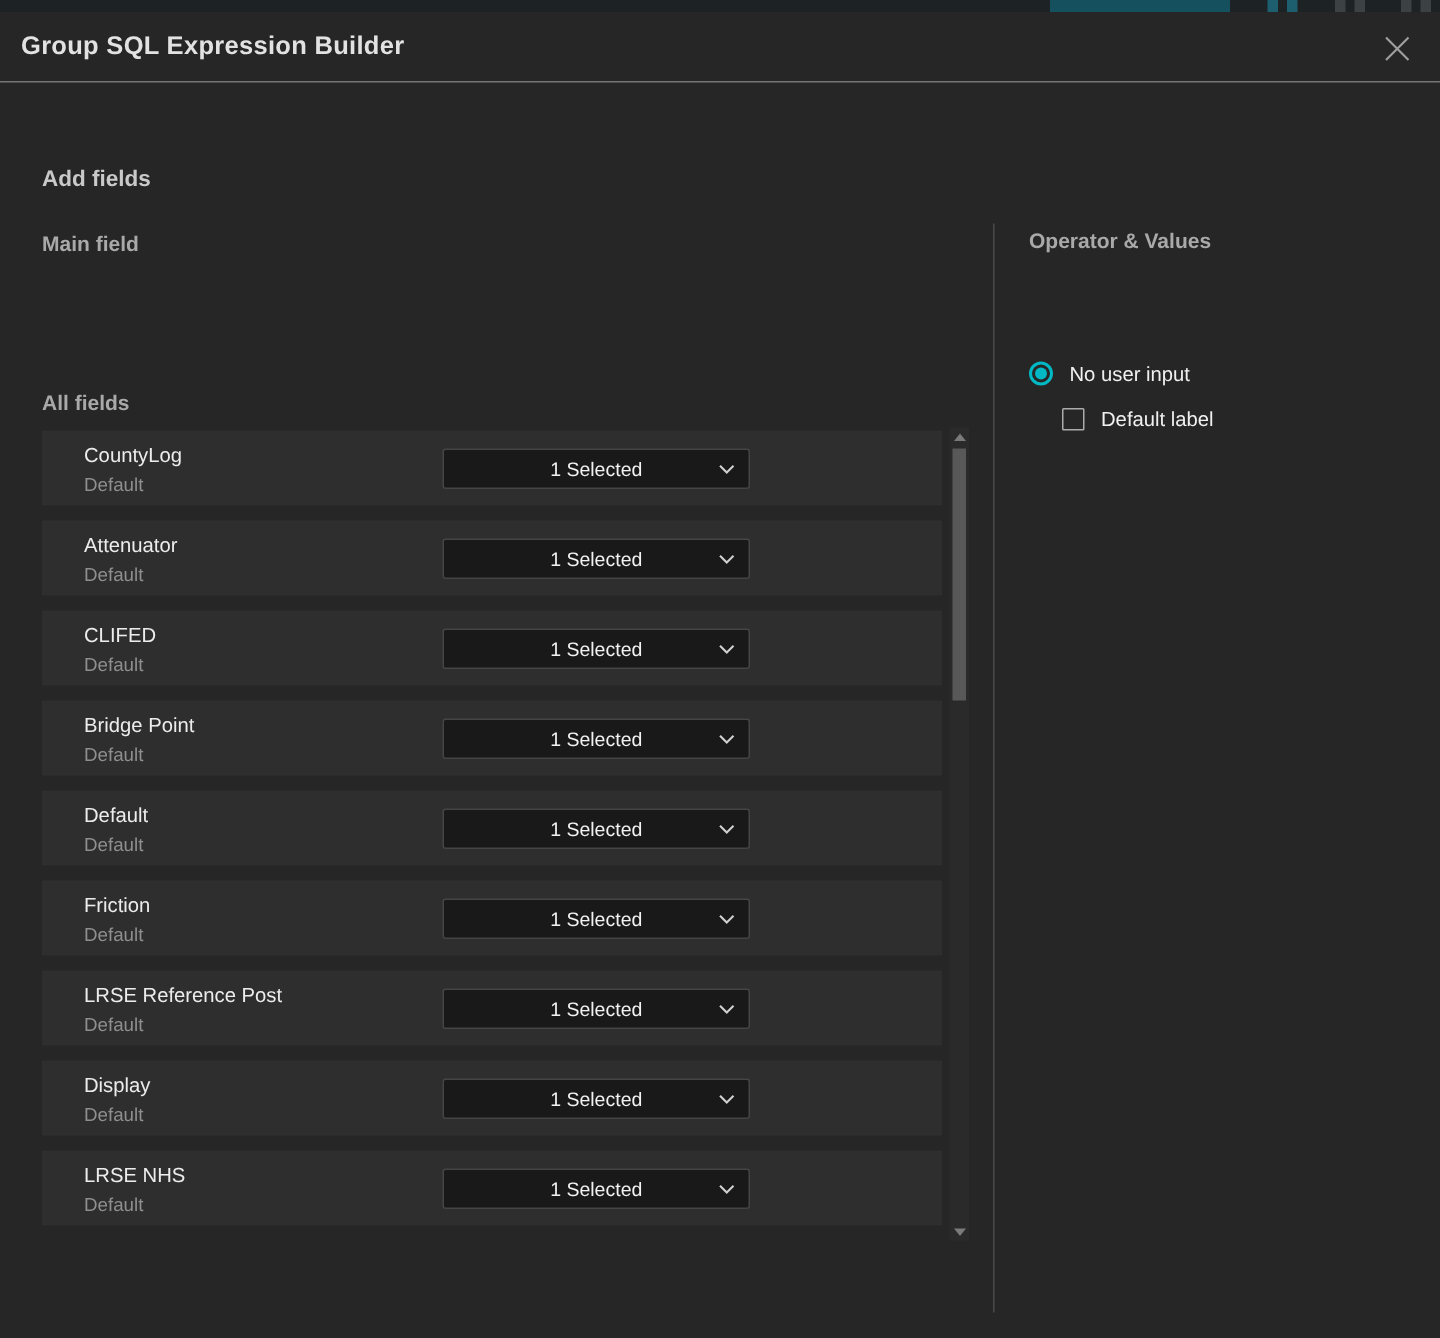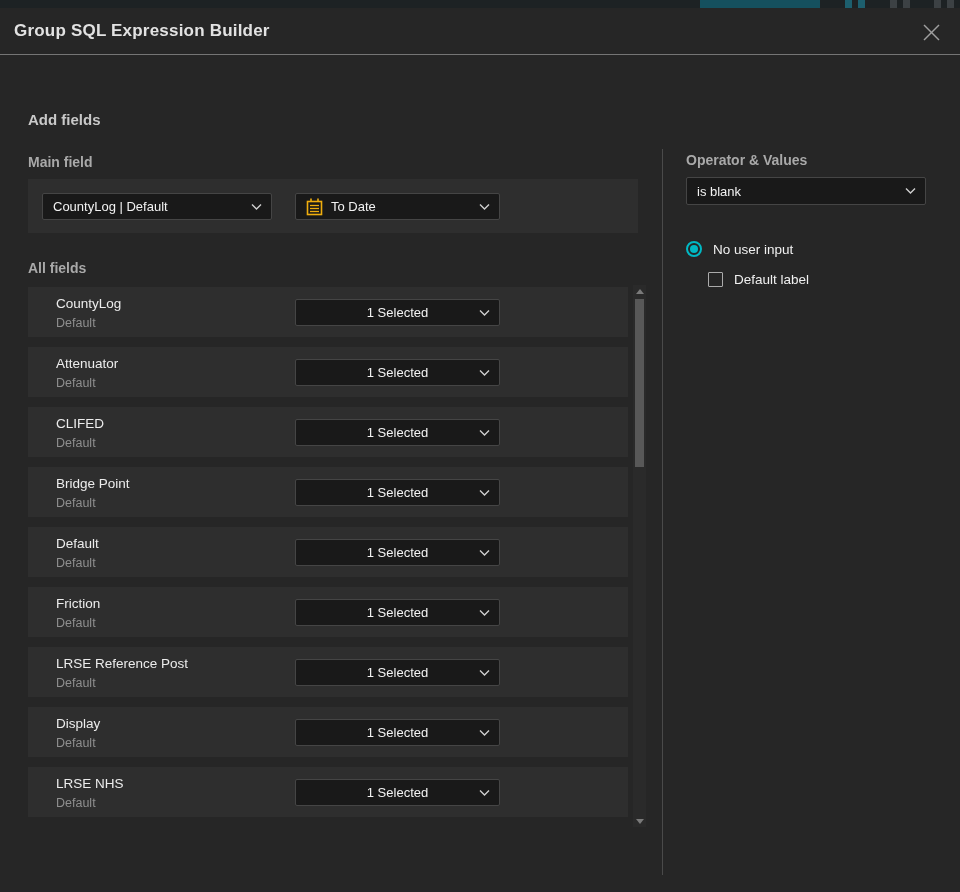--- a/index.html
+++ b/index.html
@@ -106,42 +106,20 @@
       </svg>
     </button>
   </div>
 
   <div class="dialog-body">
 
     <h2 class="section-title">Add fields</h2>
 
     <div class="col-label label-main-field">Main field</div>
 
-    <div class="main-field-panel">
-      <div class="dropdown dd-main-field">
-        <span>CountyLog | Default</span>
-        <svg class="chev" width="11" height="7" viewBox="0 0 11 7">
-          <polyline points="1,1 5.5,5.5 10,1" fill="none" stroke="#cfcfcf" stroke-width="1.4"></polyline>
-        </svg>
-      </div>
-      <div class="dropdown dd-main-value">
-        <svg width="17" height="18" viewBox="0 0 17 18">
-          <rect x="1.5" y="3.5" width="14" height="13" fill="none" stroke="#efad0e" stroke-width="1.6"></rect>
-          <line x1="5" y1="0.5" x2="5" y2="4" stroke="#efad0e" stroke-width="1.6"></line>
-          <line x1="12" y1="0.5" x2="12" y2="4" stroke="#efad0e" stroke-width="1.6"></line>
-          <line x1="4" y1="7.5" x2="13" y2="7.5" stroke="#efad0e" stroke-width="1.3"></line>
-          <line x1="4" y1="10.5" x2="13" y2="10.5" stroke="#efad0e" stroke-width="1.3"></line>
-          <line x1="4" y1="13.5" x2="13" y2="13.5" stroke="#efad0e" stroke-width="1.3"></line>
-        </svg>
-        <span>To Date</span>
-        <svg class="chev" width="11" height="7" viewBox="0 0 11 7">
-          <polyline points="1,1 5.5,5.5 10,1" fill="none" stroke="#cfcfcf" stroke-width="1.4"></polyline>
-        </svg>
-      </div>
-    </div>
 
     <div class="col-label label-all-fields">All fields</div>
 
     <div class="all-fields-list">
         <div class="field-row">
         <span class="row-name">CountyLog</span>
         <span class="row-sub">Default</span>
         <div class="dropdown dd-row-select">
           <span>1 Selected</span>
           <svg class="chev" width="11" height="7" viewBox="0 0 11 7">
@@ -238,26 +216,20 @@
       <div class="scroll-thumb"></div>
       <div class="scroll-down">
           <span class="tri-down"></span>
         </div>
     </div>
 
     <div class="v-divider"></div>
 
     <div class="col-label label-operator">Operator &amp; Values</div>
 
-    <div class="dd-operator">
-      <span>is blank</span>
-      <svg class="chev" width="11" height="7" viewBox="0 0 11 7">
-        <polyline points="1,1 5.5,5.5 10,1" fill="none" stroke="#cfcfcf" stroke-width="1.4"></polyline>
-      </svg>
-    </div>
 
     <div class="radio-row">
       <span class="radio-outer">
           <span class="radio-inner"></span>
         </span>
       <span class="choice-label">No user input</span>
     </div>
 
     <div class="check-row">
       <span class="checkbox"></span>

